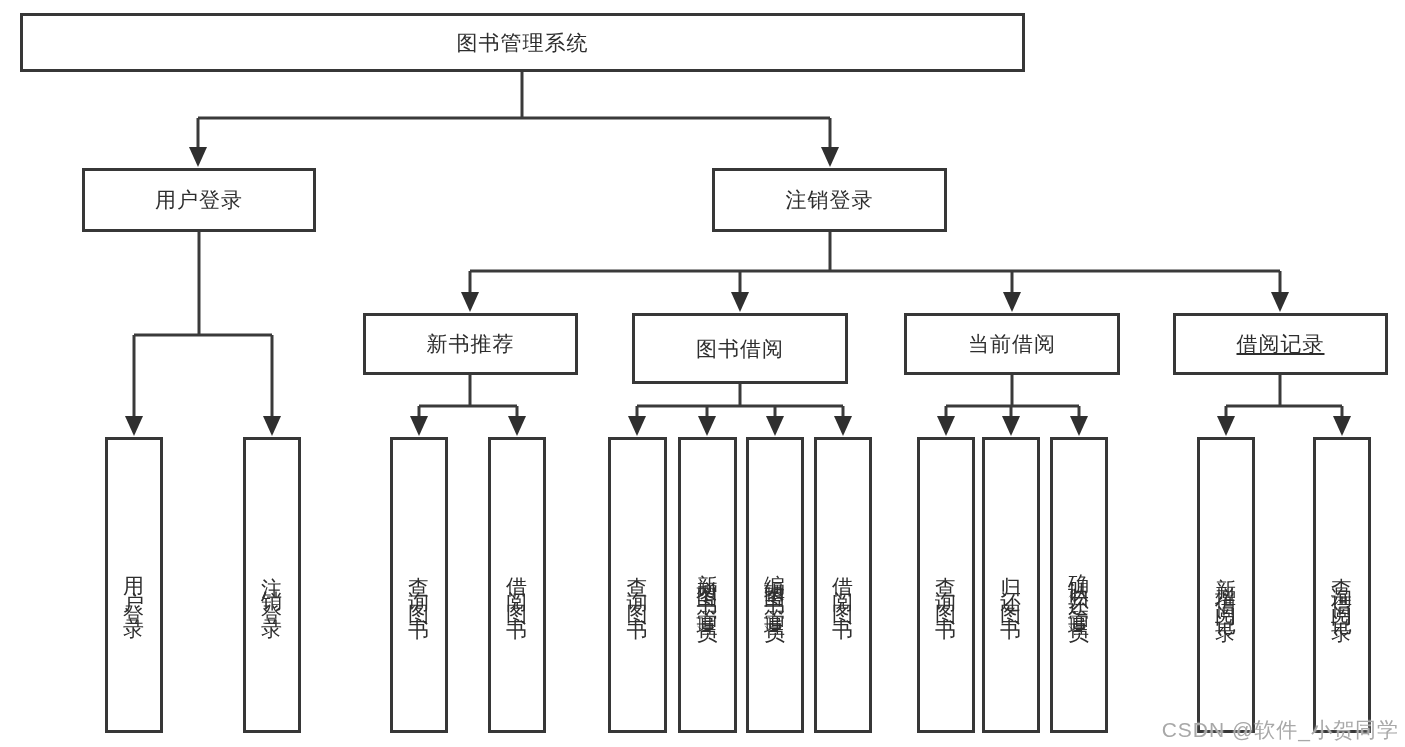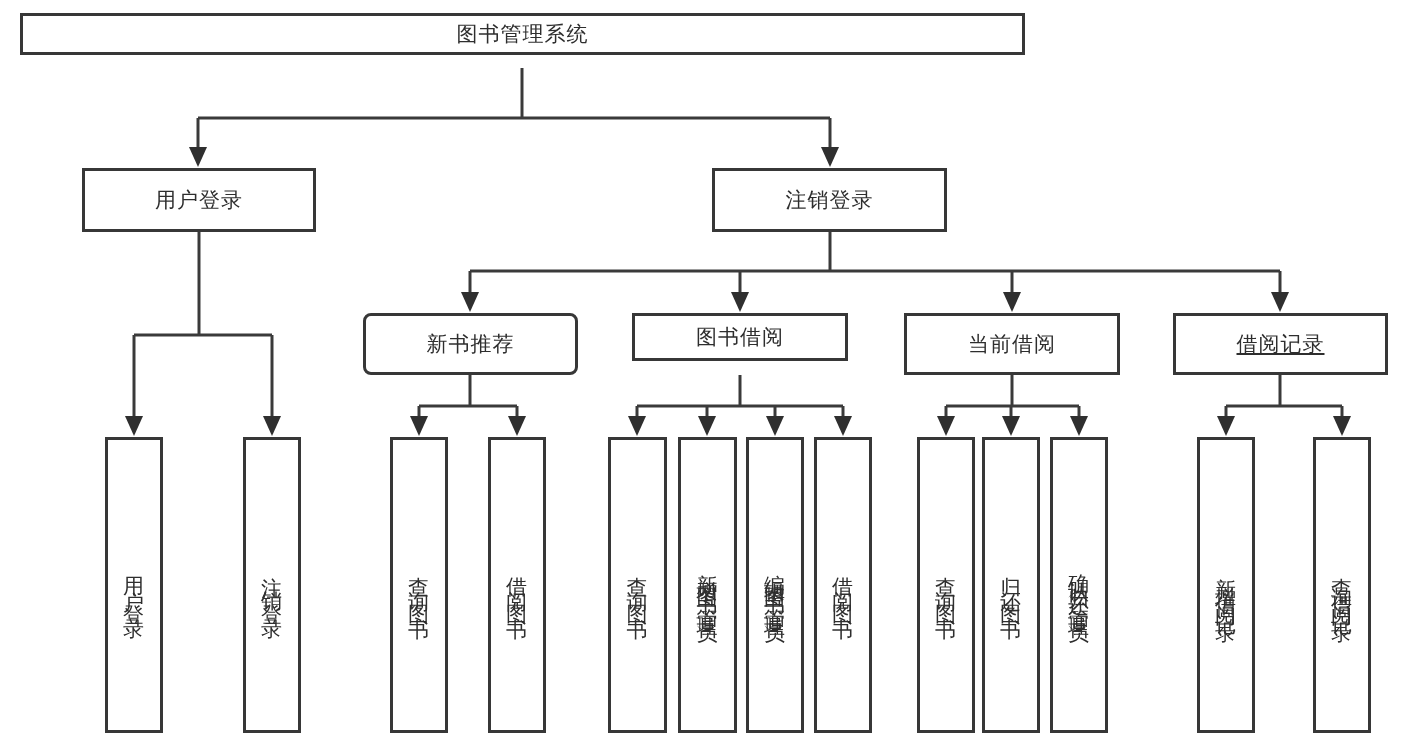--- a/index.html
+++ b/index.html
@@ -119,27 +119,27 @@
       <polygon points="766,416 784,416 775,436"></polygon>
       <polygon points="834,416 852,416 843,436"></polygon>
       <polygon points="937,416 955,416 946,436"></polygon>
       <polygon points="1002,416 1020,416 1011,436"></polygon>
       <polygon points="1070,416 1088,416 1079,436"></polygon>
       <polygon points="1217,416 1235,416 1226,436"></polygon>
       <polygon points="1333,416 1351,416 1342,436"></polygon>
     </g>
   </svg>
 
-  <div class="box" style="left:20px; top:13px; width:1005px; height:42px;">图书管理系统</div>
+  <div class="box" style="left:20px; top:13px; width:1005px; height:59px;">图书管理系统</div>
 
   <div class="box" style="left:82px; top:168px; width:234px; height:64px;">用户登录</div>
   <div class="box" style="left:712px; top:168px; width:235px; height:64px;">注销登录</div>
 
-  <div class="box" style="left:363px; top:313px; width:215px; height:62px;border-radius:8px;">新书推荐</div>
-  <div class="box" style="left:632px; top:313px; width:216px; height:48px;">图书借阅</div>
+  <div class="box" style="left:363px; top:313px; width:215px; height:62px;">新书推荐</div>
+  <div class="box" style="left:632px; top:313px; width:216px; height:71px;">图书借阅</div>
   <div class="box" style="left:904px; top:313px; width:216px; height:62px;">当前借阅</div>
   <div class="box" style="left:1173px; top:313px; width:215px; height:62px;text-decoration:underline;">借阅记录</div>
 
   <div class="box v" style="left:105px; top:437px; width:58px; height:296px; letter-spacing:14px;">用户登录</div>
   <div class="box v" style="left:243px; top:437px; width:58px; height:296px; letter-spacing:14px;">注销登录</div>
 
   <div class="box v" style="left:390px; top:437px; width:58px; height:296px; letter-spacing:14px;">查询图书</div>
   <div class="box v" style="left:488px; top:437px; width:58px; height:296px; letter-spacing:14px;">借阅图书</div>
 
   <div class="box v" style="left:608px; top:437px; width:59px; height:296px; letter-spacing:14px;">查询图书</div>
@@ -147,14 +147,15 @@
   <div class="box v" style="left:746px; top:437px; width:58px; height:296px;">编辑图书（管理员）</div>
   <div class="box v" style="left:814px; top:437px; width:58px; height:296px; letter-spacing:14px;">借阅图书</div>
 
   <div class="box v" style="left:917px; top:437px; width:58px; height:296px; letter-spacing:14px;">查询图书</div>
   <div class="box v" style="left:982px; top:437px; width:58px; height:296px; letter-spacing:14px;">归还图书</div>
   <div class="box v" style="left:1050px; top:437px; width:58px; height:296px;">确认归还（管理员）</div>
 
   <div class="box v" style="left:1197px; top:437px; width:58px; height:296px; letter-spacing:9px;">新增借阅记录</div>
   <div class="box v" style="left:1313px; top:437px; width:58px; height:296px; letter-spacing:9px;">查询借阅记录</div>
 
+  <div class="watermark">CSDN @软件_小贺同学</div>
 
 </div>
 
 </body></html>

